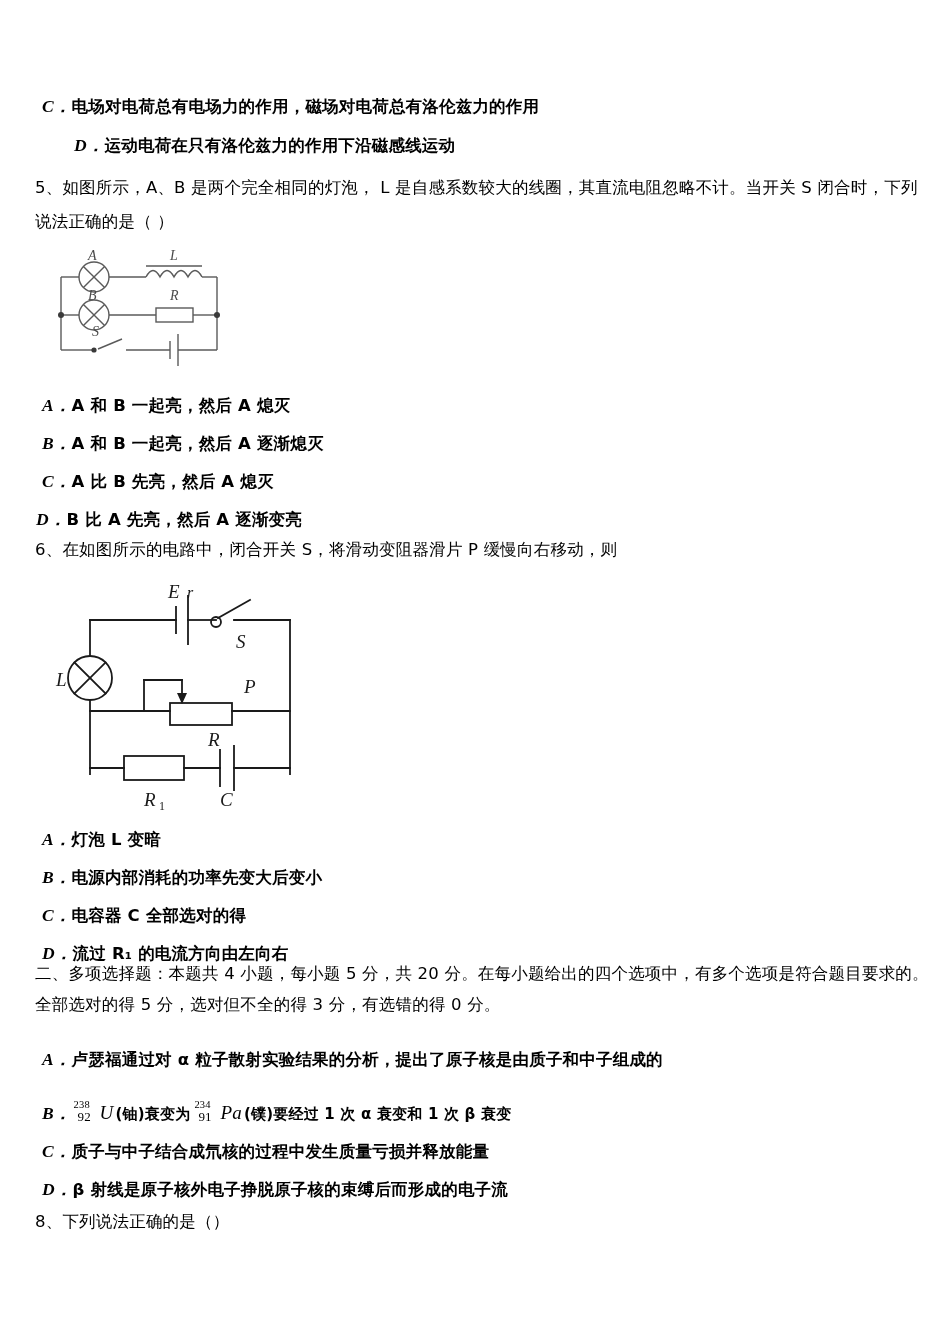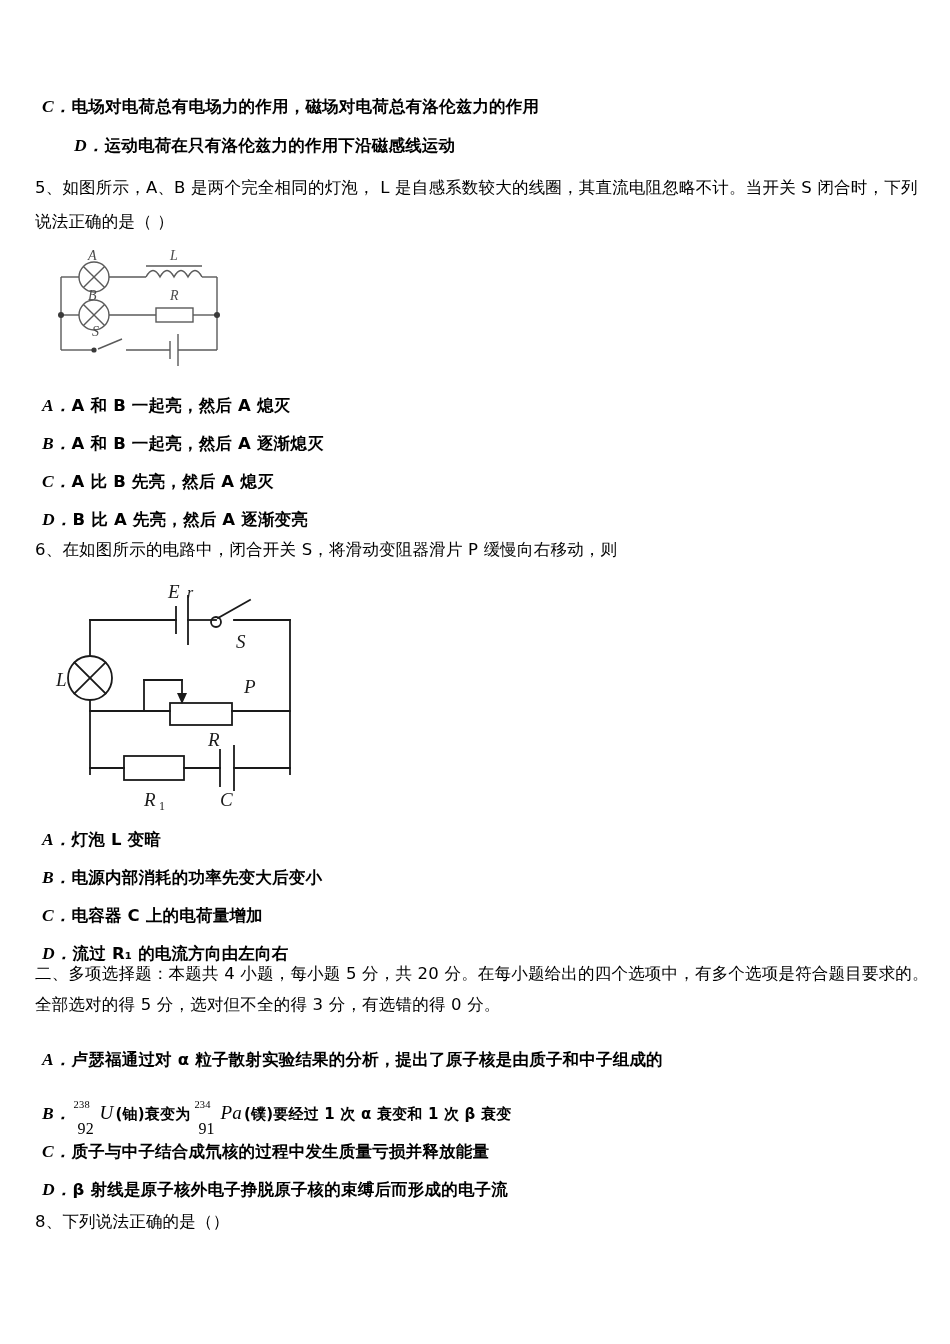--- a/index.html
+++ b/index.html
@@ -50,22 +50,22 @@
     position: absolute;
     left: -26px;
     top: -8px;
     font-size: 10.5px;
     font-style: normal;
     font-family: "Liberation Serif", serif;
   }
   .nuc .at {
     position: absolute;
     left: -22px;
-    top: 16px;
-    font-size: 16px;
+    top: 4px;
+    font-size: 13px;
     font-style: normal;
     font-family: "Liberation Serif", serif;
   }
   svg { display: block; }
   .fig { position: absolute; }
 </style>
 </head>
 <body>
 
 <div class="page">
@@ -136,21 +136,21 @@
 
   <div class="line" style="left:42px; top:394px;">
     <span class="opt-label">A．</span><span class="cn">A 和 B 一起亮，然后 A 熄灭</span>
   </div>
   <div class="line" style="left:42px; top:432px;">
     <span class="opt-label">B．</span><span class="cn">A 和 B 一起亮，然后 A 逐渐熄灭</span>
   </div>
   <div class="line" style="left:42px; top:470px;">
     <span class="opt-label">C．</span><span class="cn">A 比 B 先亮，然后 A 熄灭</span>
   </div>
-  <div class="line" style="left:42px; top:508px;">
+  <div class="line" style="left:36px; top:508px;">
     <span class="opt-label">D．</span><span class="cn">B 比 A 先亮，然后 A 逐渐变亮</span>
   </div>
 
   <div class="line" style="left:35px; top:538px;">
     <span class="stem">6、</span><span class="stem">在如图所示的电路中，闭合开关 S，将滑动变阻器滑片 P 缓慢向右移动，则</span>
   </div>
 
   <div class="fig" style="left:48px; top:578px;">
     <svg width="290" height="235" viewBox="0 0 290 235">
       <g stroke="#1a1a1a" stroke-width="1.8" fill="none" stroke-linecap="square">
@@ -209,21 +209,21 @@
     </svg>
   </div>
 
   <div class="line" style="left:42px; top:828px;">
     <span class="opt-label">A．</span><span class="cn">灯泡 L 变暗</span>
   </div>
   <div class="line" style="left:42px; top:866px;">
     <span class="opt-label">B．</span><span class="cn">电源内部消耗的功率先变大后变小</span>
   </div>
   <div class="line" style="left:42px; top:904px;">
-    <span class="opt-label">C．</span><span class="cn">电容器 C 上的电荷量增加</span>
+    <span class="opt-label">C．</span><span class="cn">电容器 C 全部选对的得</span>
   </div>
   <div class="line" style="left:42px; top:942px;">
     <span class="opt-label">D．</span><span class="cn">流过 R₁ 的电流方向由左向右</span>
   </div>
 
   <div class="line" style="left:35px; top:962px;">
     <span class="stem">二、多项选择题：本题共 4 小题，每小题 5 分，共 20 分。在每小题给出的四个选项中，有多个选项是符合题目要求的。</span>
   </div>
   <div class="line" style="left:35px; top:993px;">
     <span class="stem">全部选对的得 5 分，选对但不全的得 3 分，有选错的得 0 分。</span>

